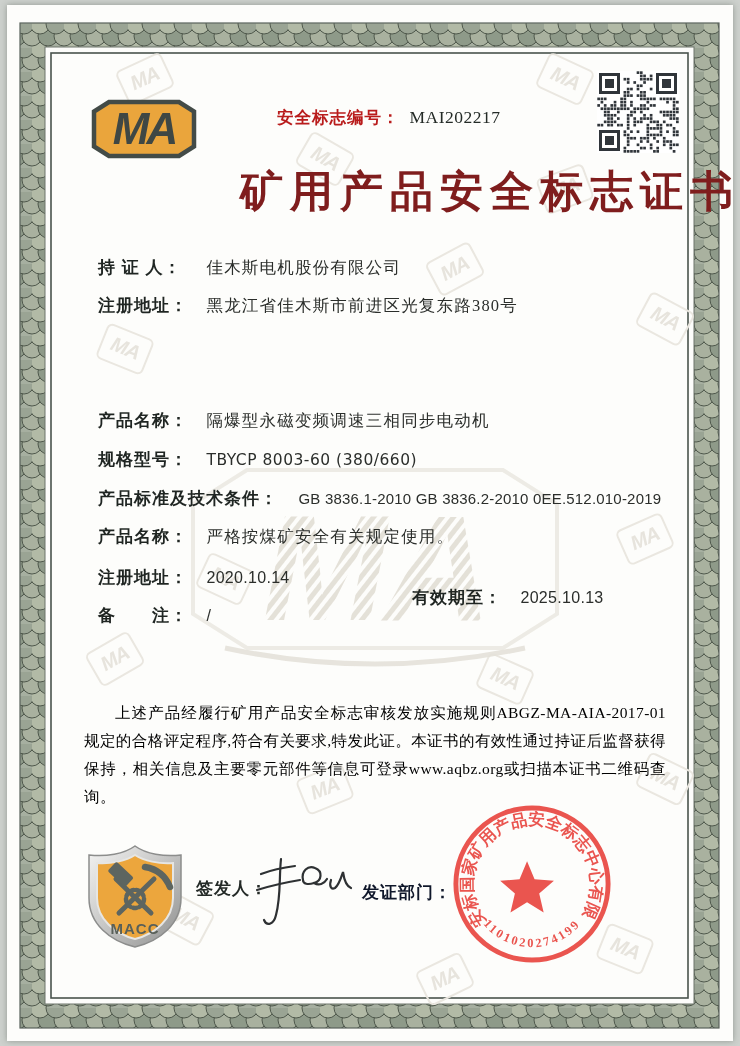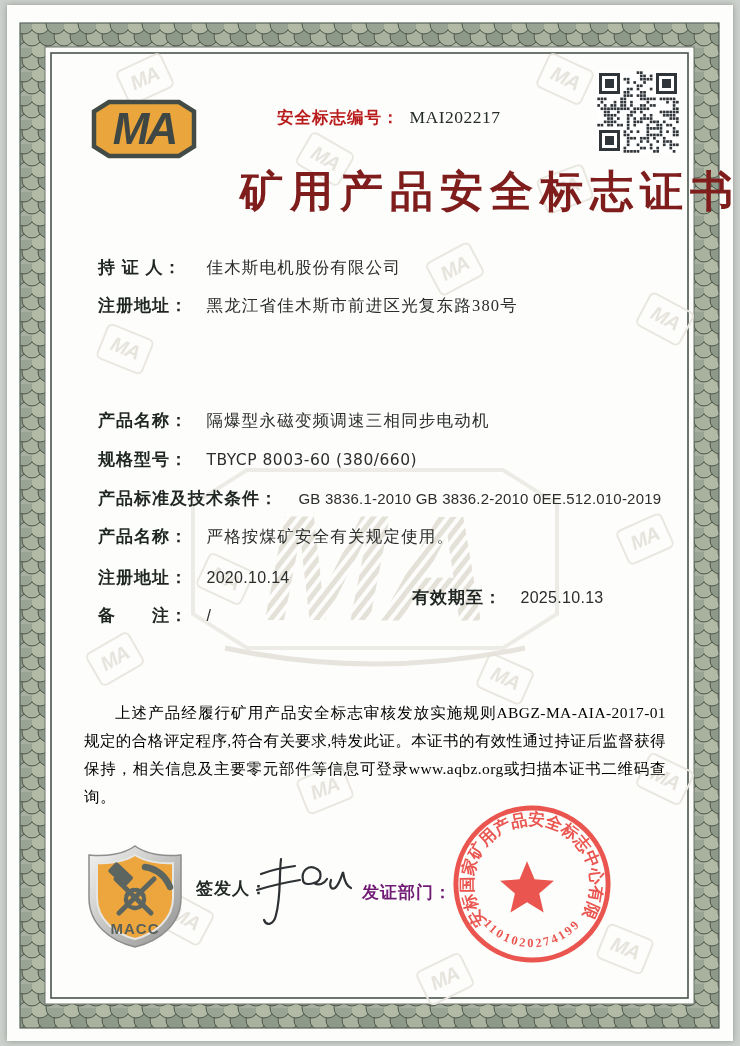--- a/index.html
+++ b/index.html
@@ -61,21 +61,21 @@
     font-family:"Liberation Serif","DejaVu Serif",serif;
     font-size:15.5px;line-height:28px;color:#22262.3;
     color:#23282
 
 5;text-align:justify;text-indent:2em;letter-spacing:.4px;
   }
 
   .shield-svg{position:absolute;left:83px;top:843px;}
   .signer-label{position:absolute;left:196px;top:877px;font-weight:bold;font-size:17px;color:#242a27;letter-spacing:1px;}
   .signature-svg{position:absolute;left:247px;top:849px;}
-  .dept-label{position:absolute;left:362px;top:881px;font-weight:bold;font-size:17px;color:#701a75;letter-spacing:1px;}
+  .dept-label{position:absolute;left:362px;top:881px;font-weight:bold;font-size:17px;color:#0f172a;letter-spacing:1px;}
   .seal-svg{position:absolute;left:448px;top:800px;opacity:.9;}
 </style>
 </head>
 <body>
 
 <div class="paper"></div>
 
 <svg class="frame-svg" width="740" height="1046">
   <defs>
     <pattern id="scallop" width="32" height="24" patternUnits="userSpaceOnUse">

